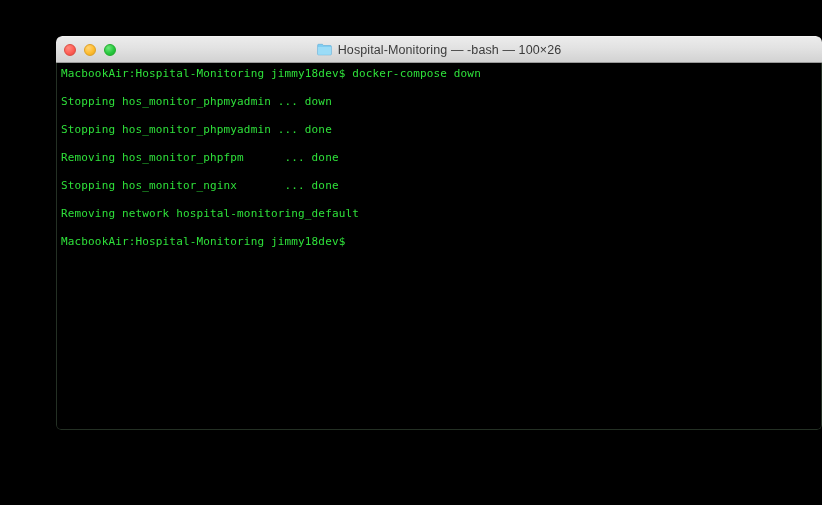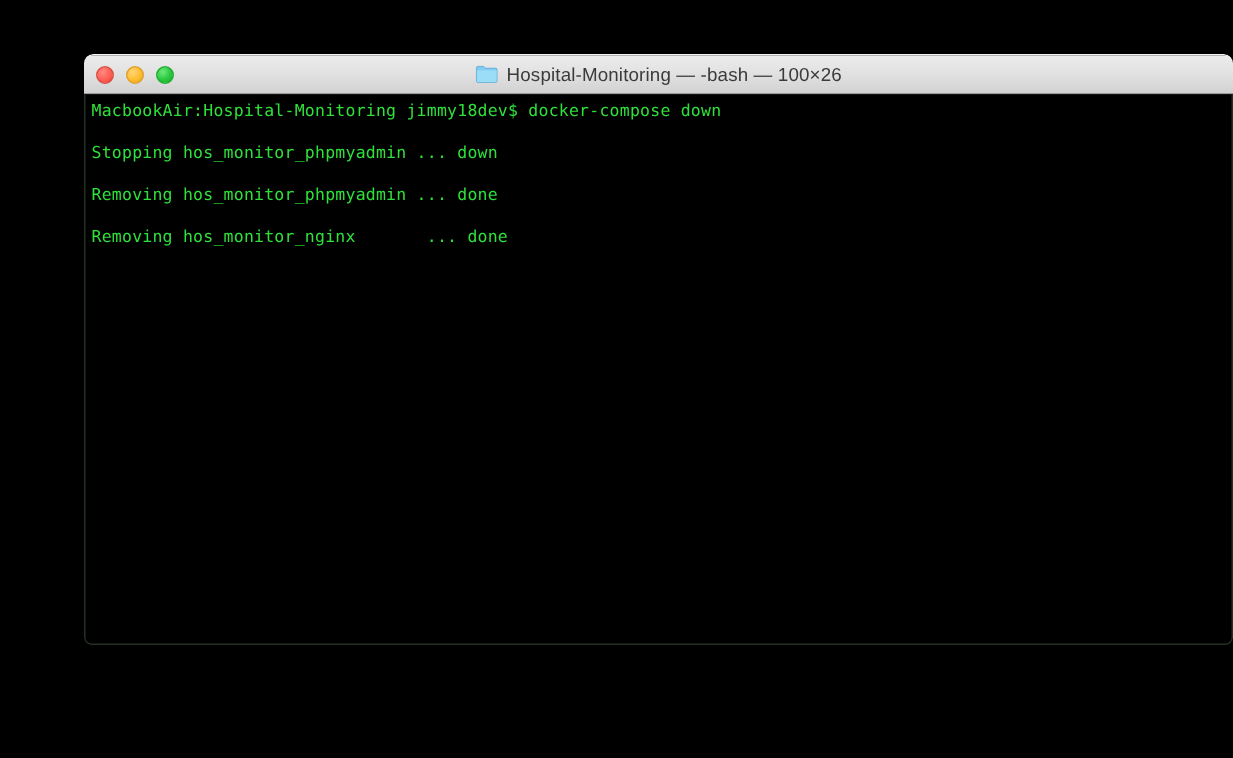--- a/index.html
+++ b/index.html
@@ -148,18 +148,21 @@
         <path d="M0.9 4.2 h14.2 v7.5 a0.9 0.9 0 0 1 -0.9 0.9 h-12.4 a0.9 0.9 0 0 1 -0.9 -0.9 z" fill="#9bdcf7"></path>
       </svg>
       <span id="window-title">Hospital-Monitoring — -bash — 100×26</span>
     </div>
 
   </div>
 
   <div id="terminal-body">
     <pre id="terminal-output"><span class="term-line">MacbookAir:Hospital-Monitoring jimmy18dev$ docker-compose down</span>
 <span class="term-line">Stopping hos_monitor_phpmyadmin ... down</span>
-<span class="term-line">Removing hos_monitor_phpmyadmin ... done</span>
-<span class="term-line">Removing hos_monitor_nginx       ... done</span>
+<span class="term-line">Stopping hos_monitor_phpmyadmin ... done</span>
+<span class="term-line">Removing hos_monitor_phpfpm      ... done</span>
+<span class="term-line">Stopping hos_monitor_nginx       ... done</span>
+<span class="term-line">Removing network hospital-monitoring_default</span>
+<span class="term-line">MacbookAir:Hospital-Monitoring jimmy18dev$</span>
 </pre>
   </div>
 
 </div>
 
 </body></html>

